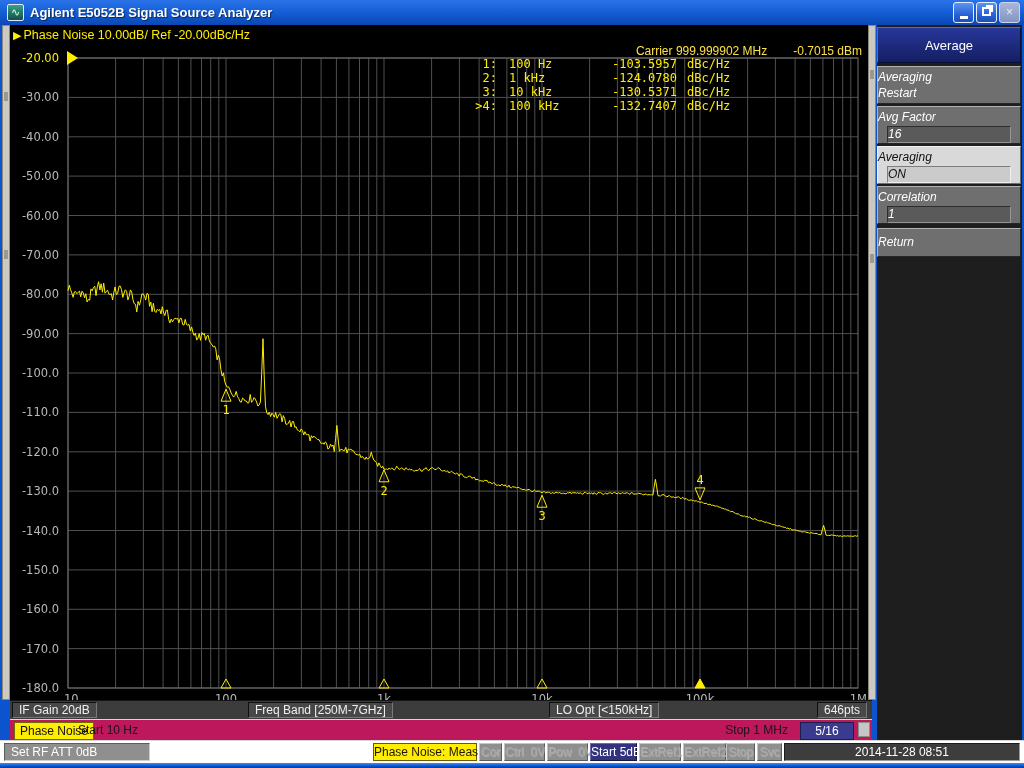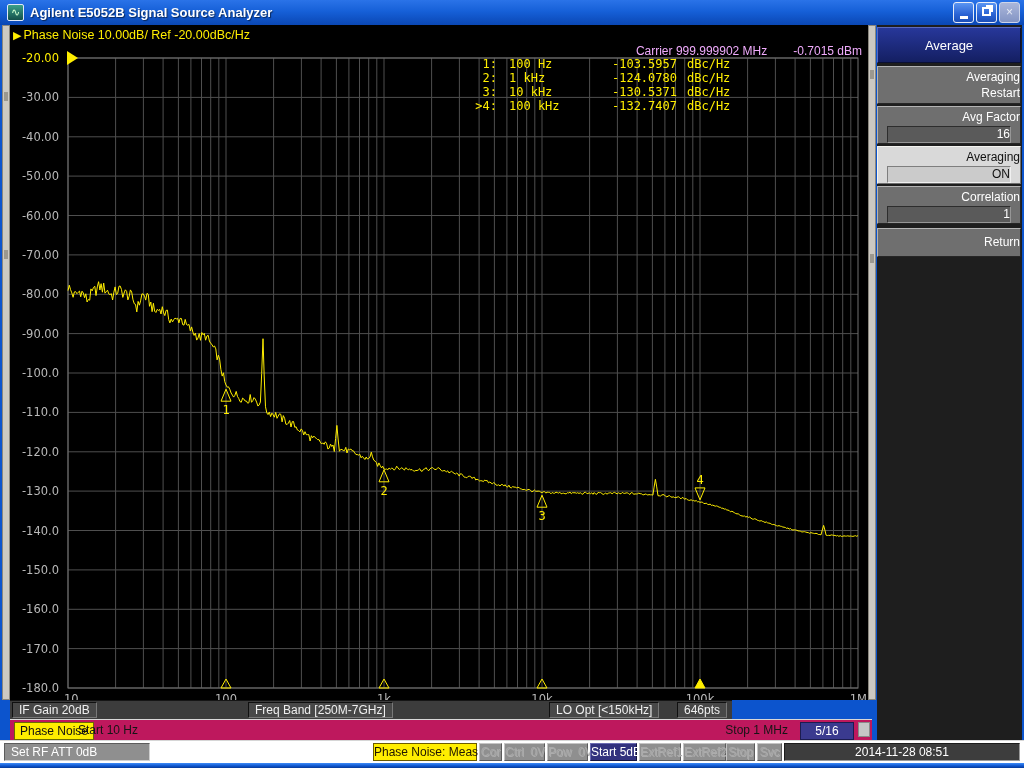--- a/index.html
+++ b/index.html
@@ -24,57 +24,57 @@
 
   
   #left-strip,#menu-strip{position:absolute;top:25px;width:8px;height:675px;background:#ccc9c2;border:1px solid #8a877e;}
   #left-strip{left:2px;}
   #menu-strip{left:868px;}
   .strip-thumb{position:absolute;left:1px;width:4px;height:9px;background:#9b988f;}
   #display{position:absolute;left:10px;top:25px;width:858px;height:675px;background:#000;}
 
   #trace-header{position:absolute;left:3px;top:3px;color:#ffee00;font-size:12.5px;display:flex;align-items:center;}
   #trace-header .arrow{color:#ffee00;font-size:11px;margin-right:2px;}
-  #carrier-line{position:absolute;right:6px;top:19px;color:#f0abfc;font-size:12px;display:flex;gap:26px;}
+  #carrier-line{position:absolute;right:6px;top:19px;color:#fde047;font-size:12px;display:flex;gap:26px;}
 
   #marker-table{position:absolute;left:455px;top:32px;color:#ffee00;
     font-family:"DejaVu Sans Mono",monospace;font-size:12px;line-height:14px;}
   .mrow{display:flex;}
   .mcell-id{width:32px;text-align:right;}
   .mcell-freq{width:86px;margin-left:12px;}
   .mcell-val{width:82px;text-align:right;}
   .mcell-unit{margin-left:10px;}
 
   #chart-svg{position:absolute;left:0;top:0;}
   #chart-svg line.grid{stroke:#4f4f4f;stroke-width:1;}
   #chart-svg rect.frame{fill:none;stroke:#707070;stroke-width:1;}
   #chart-svg .trace{fill:none;stroke:#ffee00;stroke-width:1;}
   #chart-svg text{font-family:"DejaVu Sans",sans-serif;font-size:11.5px;fill:#b9b9b9;}
   #chart-svg text.ref{fill:#ffee00;}
   #chart-svg text.mklab{fill:#ffee00;font-family:"DejaVu Sans Mono",monospace;font-size:12px;}
   #chart-svg .mk{fill:none;stroke:#ffee00;stroke-width:1;}
   #chart-svg .mkfill{fill:#ffee00;stroke:#ffee00;}
 
   
-  #barA{position:absolute;left:10px;top:700px;width:722px;height:19px;background:#3c3c3c;border-top:1px solid #151515;}
+  #barA{position:absolute;left:10px;top:700px;width:862px;height:19px;background:#3c3c3c;border-top:1px solid #151515;}
   .sunken-dark{position:absolute;top:1px;height:16px;background:#484848;color:#efefef;font-size:12px;
     padding:0 6px;line-height:15px;border:1px solid;border-color:#101010 #787878 #787878 #101010;white-space:pre;}
   #barB{position:absolute;left:10px;top:719px;width:862px;height:21px;background:#be185d;border-top:1px solid #d8d8d8;}
   .badge-yellow{background:#ffee00;color:#111;border:1px solid #6b6b00;padding:0 5px;font-size:12px;line-height:16px;}
   .badge-navy{background:#3a3a8f;color:#fff;border:1px solid #1c1c50;padding:0 10px;font-size:12px;line-height:16px;text-align:center;}
   #barB .txt{color:#151515;font-size:12px;line-height:18px;}
   #barB-endcap{position:absolute;right:2px;top:2px;width:12px;height:15px;background:#c6c6c6;border:1px solid #8a8a8a;}
 
   
   #menu{position:absolute;left:877px;top:25px;width:145px;height:715px;background:#1e1e1e;}
   #menu-header{position:absolute;left:0;top:2px;width:144px;height:36px;
     background:linear-gradient(#27379a,#141f62);border:1px solid;border-color:#5a6ac0 #0a1034 #0a1034 #5a6ac0;
     color:#fff;font-size:13px;display:flex;align-items:center;justify-content:center;}
   .softkey{position:absolute;left:0;width:144px;background:#6f6f6f;color:#fff;font-size:12px;
-    border:1px solid;border-color:#b4b4b4 #262626 #262626 #b4b4b4;text-align:right;}
+    border:1px solid;border-color:#b4b4b4 #262626 #262626 #b4b4b4;text-align:left;font-style:italic;}
   .softkey .lab{line-height:16px;padding-top:2px;}
   .softkey .val{margin:1px auto 3px;width:124px;line-height:15px;background:#5a5a5a;
     border:1px solid;border-color:#2d2d2d #969696 #969696 #2d2d2d;}
   .softkey.selected{background:#d9d9d9;color:#101010;border-color:#f4f4f0 #6f6f6f #6f6f6f #f4f4f0;}
   .softkey.selected .val{background:#cbcbcb;border-color:#7e7e7e #f0f0f0 #f0f0f0 #7e7e7e;}
 
   
   #statusbar{position:absolute;left:0;top:740px;width:1024px;height:23px;background:#ffffff;border-top:1px solid #d6d6d6;}
   .seg{position:absolute;top:2px;height:18px;font-size:12px;line-height:16px;text-align:center;white-space:pre;}
   .seg.sunk{background:#8f8f8f;color:#fff;border:1px solid;border-color:#5c5c5c #cfcfcf #cfcfcf #5c5c5c;}

